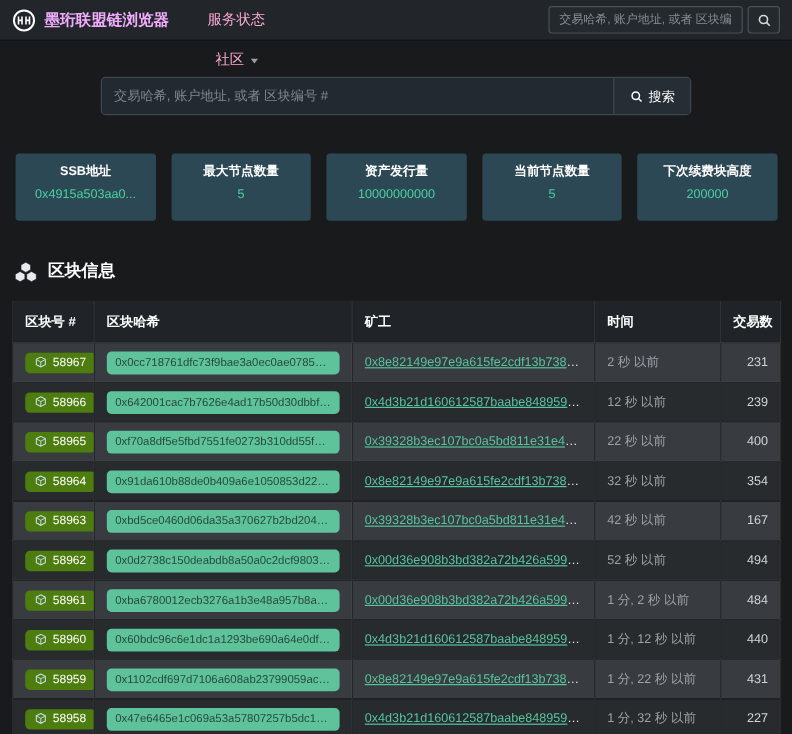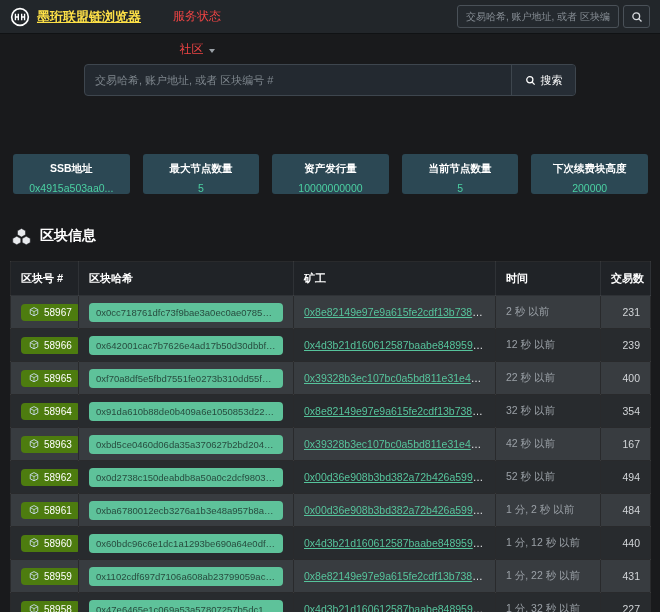--- a/index.html
+++ b/index.html
@@ -8,24 +8,24 @@
     background:#191a1c;
     font-family:"Liberation Sans","DejaVu Sans",sans-serif;
     color:#e8eaed;
   }
   
   .navbar {
     height:34px; background:#22262a; display:flex; align-items:center;
     padding:0 10px; border-bottom:1px solid #101214;
   }
   .brand { display:flex; align-items:center; gap:7px; cursor:pointer; }
-  .brand-text { font-size:13px; font-weight:bold; color:#fde047; white-space:nowrap;text-decoration:underline; }
+  .brand-text { font-size:13px; font-weight:bold; color:#f0abfc; white-space:nowrap; }
   .nav { display:flex; align-items:center; margin-left:22px; gap:4px;flex-direction:column; }
   .nav-item {
-    font-size:12px; color:#ef4444; padding:6px 10px; text-decoration:none;
+    font-size:12px; color:#f9a8d4; padding:6px 10px; text-decoration:none;
     cursor:pointer; display:flex; align-items:center; gap:5px; white-space:nowrap;
   }
   .nav-item.active { color:#ffffff; }
   .caret {
     width:0; height:0; border-left:3.5px solid transparent;
     border-right:3.5px solid transparent; border-top:4px solid #9aa0a6; margin-top:2px;
   }
   .nav-search { margin-left:auto; display:flex; align-items:center; gap:4px; }
   .nav-search input {
     width:162px; height:23px; background:#24292e; border:1px solid #4a5158;
@@ -49,23 +49,22 @@
   }
   .hero-search input::placeholder { color:#7f878e; }
   .hero-search-btn {
     width:64px; border:none; border-left:1px solid #3e464e; background:#262d35;
     color:#ffffff; font-size:11px; display:flex; align-items:center; gap:5px;
     justify-content:center; cursor:pointer; font-family:"Liberation Sans",sans-serif;
   }
   
   .stats { display:flex; gap:13px; margin:32px 12px 0 13px; }
   .stat-card {
-    flex:1; height:40px; background:#2c4854; border-radius:3px; text-align:center;
+    flex:1; height:56px; background:#2c4854; border-radius:3px; text-align:center;
     padding-top:8px;
-    margin-top:26px;
   }
   .stat-label { font-size:10.5px; font-weight:bold; color:#ffffff; white-space:nowrap; }
   .stat-value { font-size:10.5px; color:#4bd0a2; margin-top:6px; white-space:nowrap;
     overflow:hidden; text-overflow:ellipsis; padding:0 4px; }
   a.stat-value { display:block; cursor:pointer; }
   
   .section-header { display:flex; align-items:center; gap:9px; margin:33px 12px 0 12px; }
   .section-title { font-size:14px; font-weight:bold; color:#ffffff; }
   
   .blocks-table {

